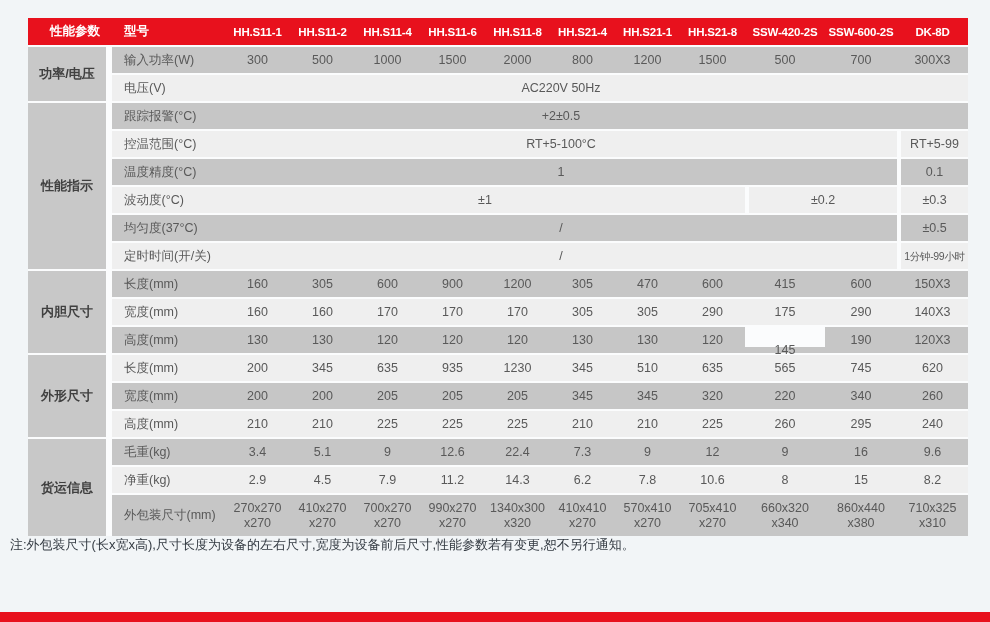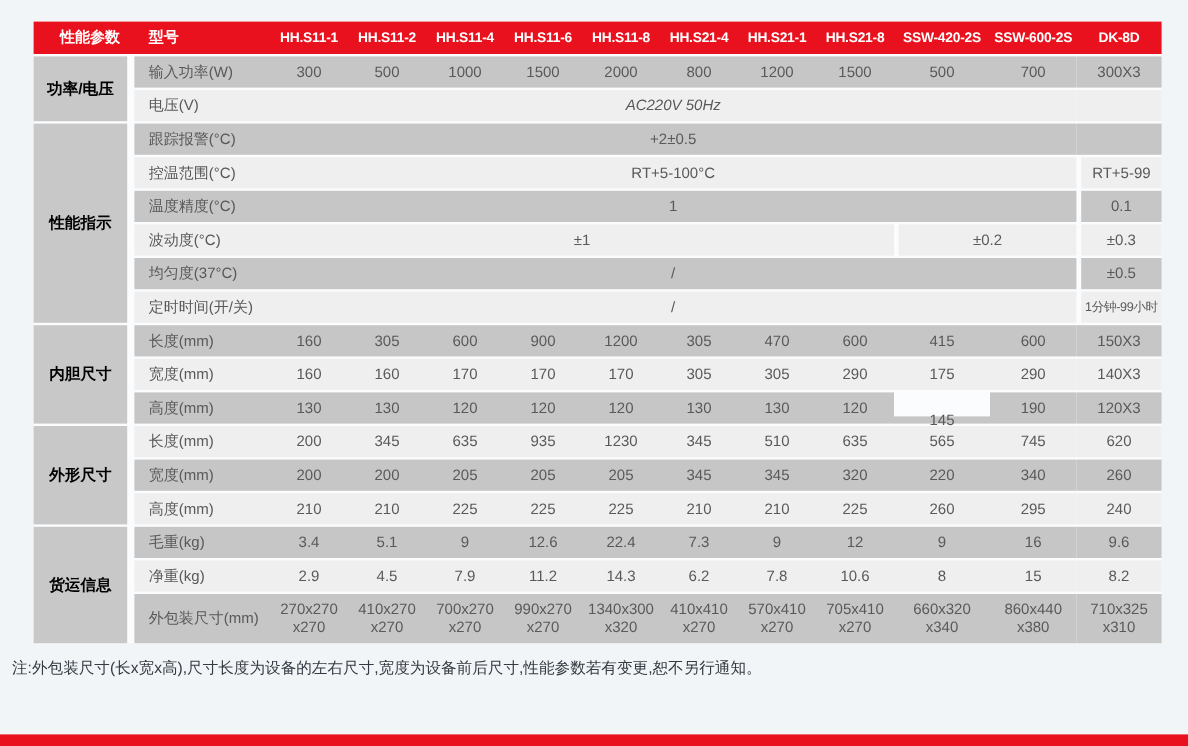--- a/index.html
+++ b/index.html
@@ -24,37 +24,37 @@
     align-items:center;
     background:var(--accent,#e8111d); color:var(--header-text,#fff);
     font-weight:bold;
   }
   .hparam { font-size:12.5px; text-align:center;margin-left:16px; }
   .hmodel { font-size:12.5px; padding-left:12px; text-align:left; }
   .hcell  { font-size:11.5px; text-align:center; letter-spacing:-0.2px; }
   .group-cell {
     background:var(--group-bg,#c8c8c8);
     display:flex; align-items:center; justify-content:center;
-    font-weight:bold; font-size:13px; color:#000000;
+    font-weight:bold; font-size:13px; color:#404040;
   }
   .lbl {
     display:flex; align-items:center; padding-left:12px;
     font-size:12.5px; color:var(--cell-text,#595959);
   }
   .val {
     display:flex; align-items:center; justify-content:center;
     font-size:12.5px; color:var(--cell-text,#595959);
     text-align:center; white-space:pre-line; line-height:1.15;
   }
   .dark  { background:var(--row-dark,#c6c6c6); }
   .light { background:var(--row-light,#efefef); }
   .divider { margin-left:4px; }
   .small { font-size:10.5px; letter-spacing:-0.3px; }
   .note {
-    position:absolute; left:10px; top:548px;
+    position:absolute; left:10px; top:536px;
     font-size:13px; color:var(--note-text,#333a42);
   }
   .footer-bar {
     position:absolute; left:0; bottom:0; width:990px; height:10px;
     background:var(--accent,#e8111d);
   }
 </style>
 </head>
 <body>
 
@@ -83,21 +83,21 @@
       <div class="val dark" style="grid-area: 2 / 6 / auto / span 1;">1000</div>
       <div class="val dark" style="grid-area: 2 / 7 / auto / span 1;">1500</div>
       <div class="val dark" style="grid-area: 2 / 8 / auto / span 1;">2000</div>
       <div class="val dark" style="grid-area: 2 / 9 / auto / span 1;">800</div>
       <div class="val dark" style="grid-area: 2 / 10 / auto / span 1;">1200</div>
       <div class="val dark" style="grid-area: 2 / 11 / auto / span 1;">1500</div>
       <div class="val dark" style="grid-area: 2 / 12 / auto / span 1;">500</div>
       <div class="val dark" style="grid-area: 2 / 13 / auto / span 1;">700</div>
       <div class="val dark" style="grid-area: 2 / 14 / auto / span 1;">300X3</div>
       <div class="lbl light" style="grid-area: 3 / 3;">电压(V)</div>
-      <div class="val light" style="grid-area: 3 / 4 / auto / span 10; font-style: italic;">AC220V 50Hz</div>
+      <div class="val light" style="grid-area: 3 / 4 / auto / span 10;">AC220V 50Hz</div>
       <div class="val light" style="grid-area: 3 / 14 / auto / span 1;"></div>
       <div class="group-cell" style="grid-area: 4 / 1 / span 6;">性能指示</div>
       <div class="lbl dark" style="grid-area: 4 / 3;">跟踪报警(°C)</div>
       <div class="val dark" style="grid-area: 4 / 4 / auto / span 10;">+2±0.5</div>
       <div class="val dark" style="grid-area: 4 / 14 / auto / span 1;"></div>
       <div class="lbl light" style="grid-area: 5 / 3;">控温范围(°C)</div>
       <div class="val light" style="grid-area: 5 / 4 / auto / span 10;">RT+5-100°C</div>
       <div class="val light divider" style="grid-area: 5 / 14 / auto / span 1;">RT+5-99</div>
       <div class="lbl dark" style="grid-area: 6 / 3;">温度精度(°C)</div>
       <div class="val dark" style="grid-area: 6 / 4 / auto / span 10;">1</div>

